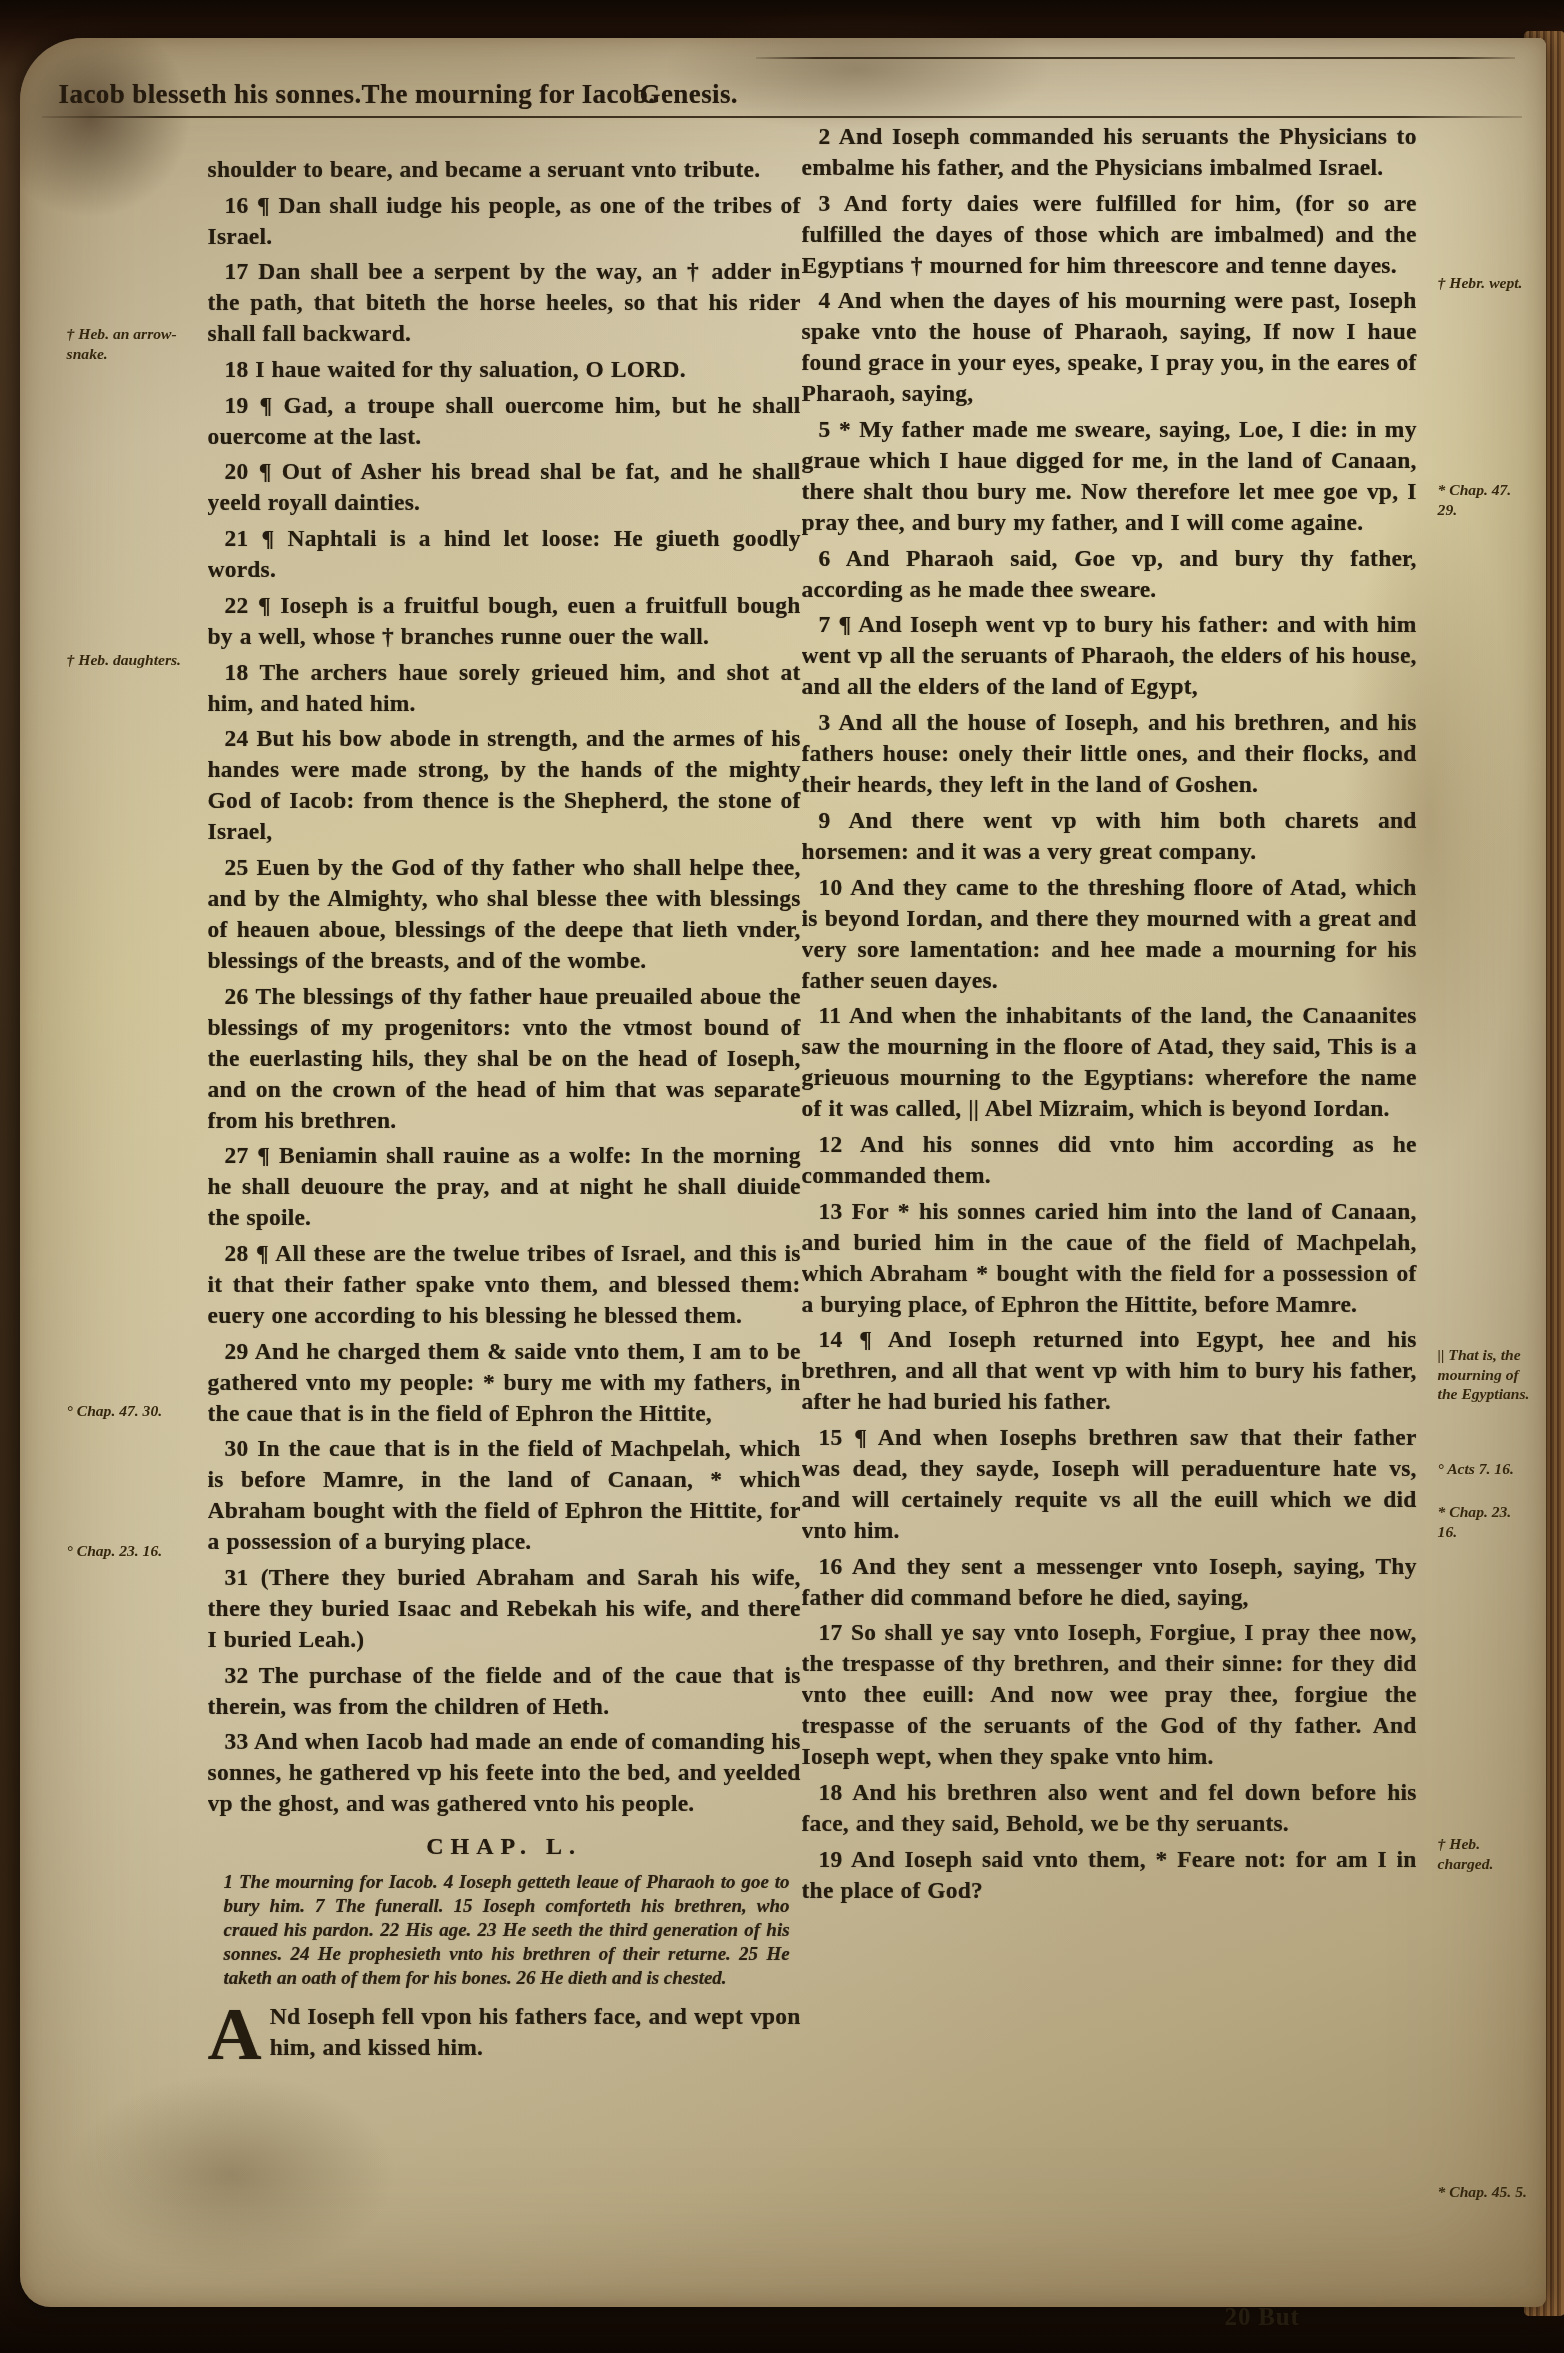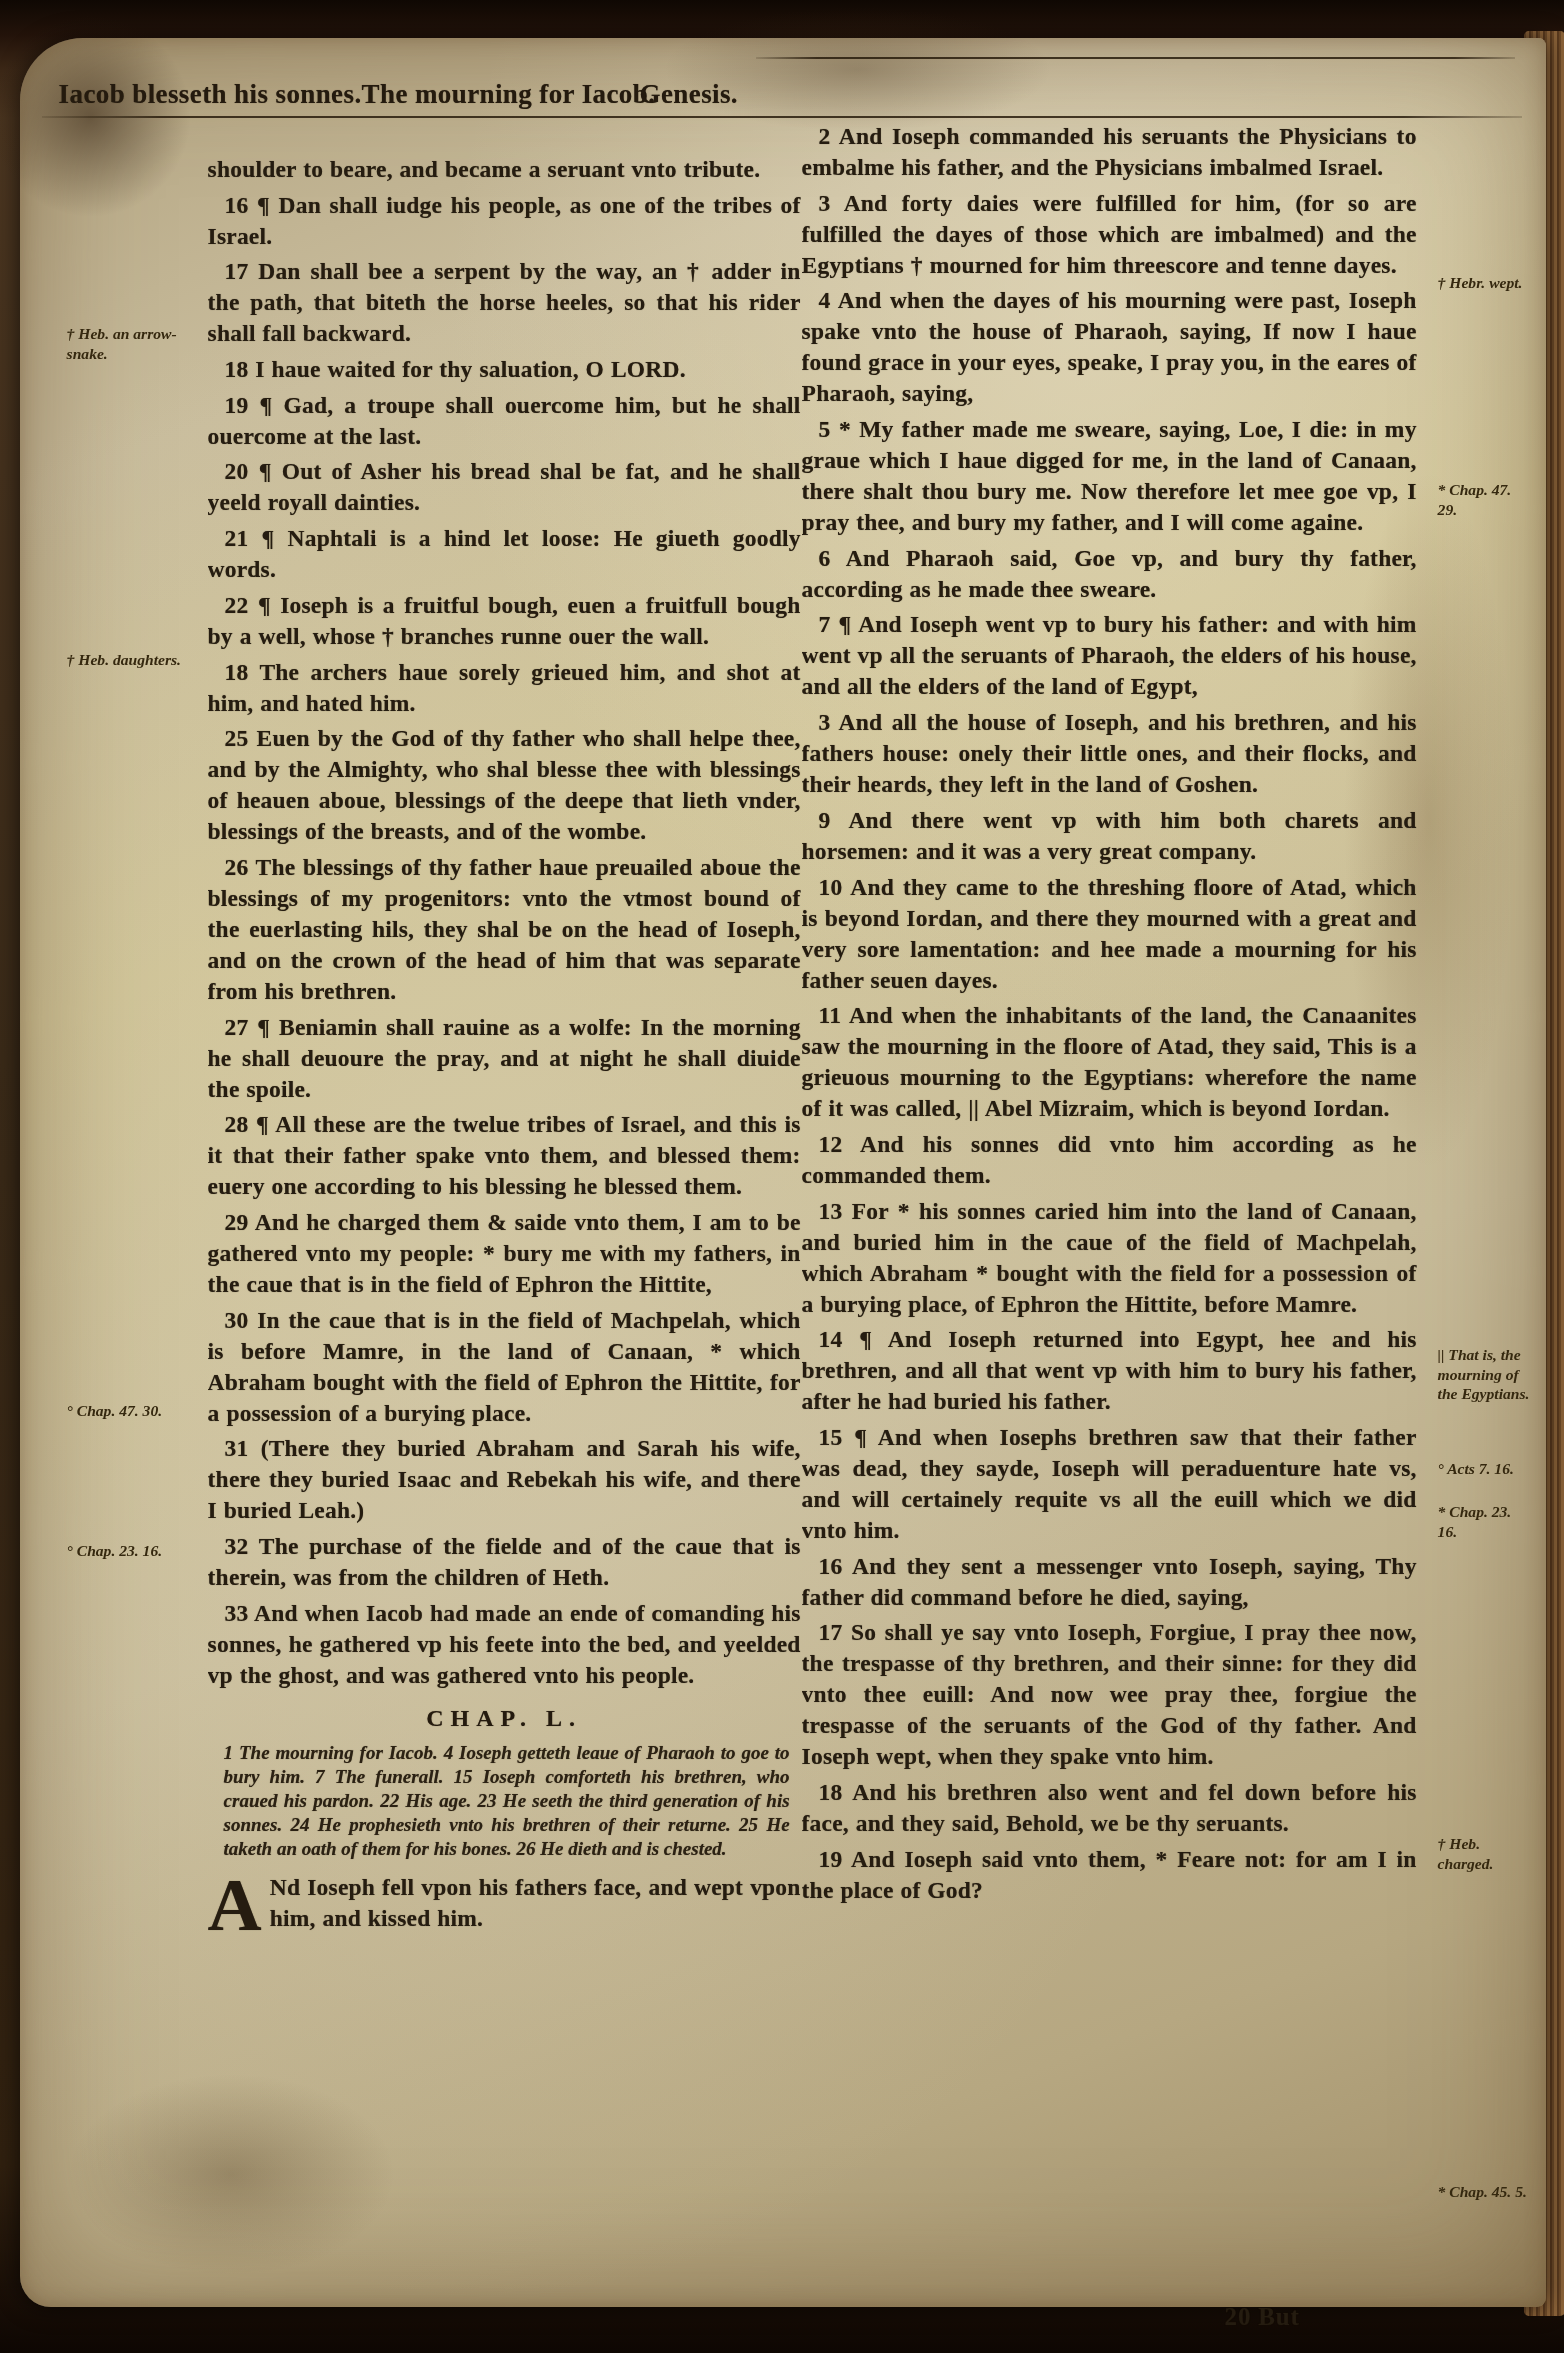--- a/index.html
+++ b/index.html
@@ -100,20 +100,21 @@
     <section class="col col-left">
       <p class="verse cont">shoulder to beare, and became a seruant vnto tribute.</p>
       <p class="verse">16 ¶ Dan shall iudge his people, as one of the tribes of Israel.</p>
       <p class="verse">17 Dan shall bee a serpent by the way, an † adder in the path, that biteth the horse heeles, so that his rider shall fall backward.</p>
       <p class="verse">18 I haue waited for thy saluation, O LORD.</p>
       <p class="verse">19 ¶ Gad, a troupe shall ouercome him, but he shall ouercome at the last.</p>
       <p class="verse">20 ¶ Out of Asher his bread shal be fat, and he shall yeeld royall dainties.</p>
       <p class="verse">21 ¶ Naphtali is a hind let loose: He giueth goodly words.</p>
       <p class="verse">22 ¶ Ioseph is a fruitful bough, euen a fruitfull bough by a well, whose † branches runne ouer the wall.</p>
       <p class="verse">18 The archers haue sorely grieued him, and shot at him, and hated him.</p>
+      <p class="verse">24 But his bow abode in strength, and the armes of his handes were made strong, by the hands of the mighty God of Iacob: from thence is the Shepherd, the stone of Israel,</p>
       <p class="verse">25 Euen by the God of thy father who shall helpe thee, and by the Almighty, who shal blesse thee with blessings of heauen aboue, blessings of the deepe that lieth vnder, blessings of the breasts, and of the wombe.</p>
       <p class="verse">26 The blessings of thy father haue preuailed aboue the blessings of my progenitors: vnto the vtmost bound of the euerlasting hils, they shal be on the head of Ioseph, and on the crown of the head of him that was separate from his brethren.</p>
       <p class="verse">27 ¶ Beniamin shall rauine as a wolfe: In the morning he shall deuoure the pray, and at night he shall diuide the spoile.</p>
       <p class="verse">28 ¶ All these are the twelue tribes of Israel, and this is it that their father spake vnto them, and blessed them: euery one according to his blessing he blessed them.</p>
       <p class="verse">29 And he charged them &amp; saide vnto them, I am to be gathered vnto my people: * bury me with my fathers, in the caue that is in the field of Ephron the Hittite,</p>
       <p class="verse">30 In the caue that is in the field of Machpelah, which is before Mamre, in the land of Canaan, * which Abraham bought with the field of Ephron the Hittite, for a possession of a burying place.</p>
       <p class="verse">31 (There they buried Abraham and Sarah his wife, there they buried Isaac and Rebekah his wife, and there I buried Leah.)</p>
       <p class="verse">32 The purchase of the fielde and of the caue that is therein, was from the children of Heth.</p>
       <p class="verse">33 And when Iacob had made an ende of comanding his sonnes, he gathered vp his feete into the bed, and yeelded vp the ghost, and was gathered vnto his people.</p>
       <h2 class="chap-heading">CHAP. L.</h2>

